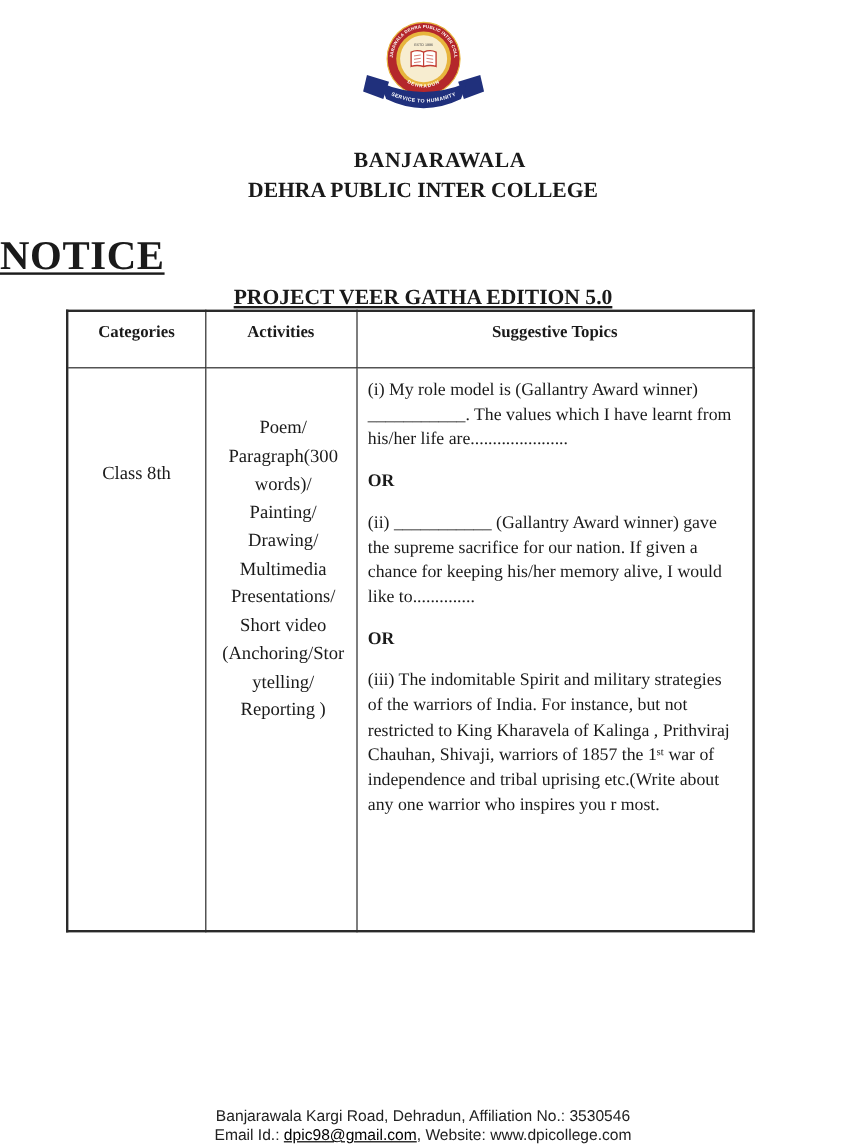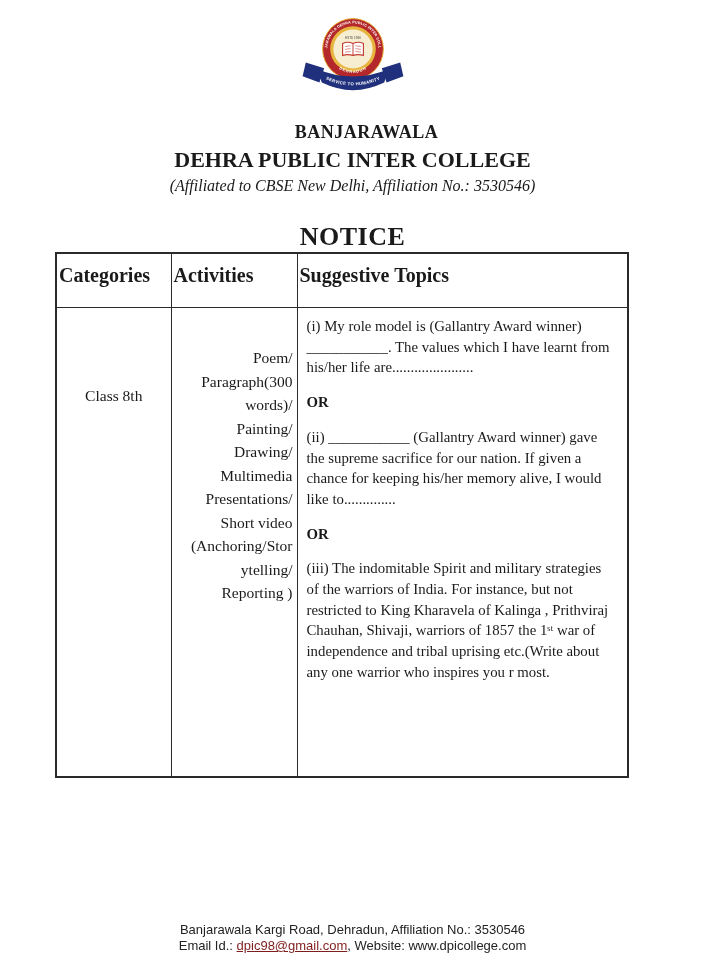--- a/index.html
+++ b/index.html
@@ -11,27 +11,27 @@
     color:#1a1a1a;
     font-family:"Liberation Serif", serif;
     overflow:hidden;
   }
   
   .logo-wrap{padding-top:13px;text-align:center;}
   .logo-wrap svg{width:104px;height:88px;}
   
   .hdr{text-align:center;margin-top:16px;line-height:1.25;}
   .hdr-line1{font-size:18px;font-weight:bold;letter-spacing:.5px;margin-left:28px;}
-  .hdr-line2{font-size:22px;font-weight:bold;margin-top:2px;}
+  .hdr-line2{font-size:18px;font-weight:bold;margin-top:2px;}
   .hdr-line3{font-size:16px;font-style:italic;margin-top:3px;}
   
   .notice-title{
-    text-align:center;margin-top:26px;
-    font-size:26px;font-weight:bold;letter-spacing:.5px;
-    text-decoration-thickness:2px;text-underline-offset:3px;
+    text-align:left;margin-top:26px;
+    font-size:34px;font-weight:bold;letter-spacing:.5px;
+    text-decoration:underline;text-decoration-thickness:2px;text-underline-offset:3px;
   }
   .notice-subtitle{
     text-align:center;margin-top:4px;
     font-size:18px;font-weight:bold;
     text-decoration:underline;text-decoration-thickness:1.5px;text-underline-offset:2px;
   }
   .notice-body{
     margin:5px 58px 0 60px;
     font-size:15.5px;line-height:1.33;
     text-align:left;
@@ -45,50 +45,50 @@
   table.cat{
     border-collapse:collapse;
     margin-left:55px;
     width:572px;
     table-layout:fixed;
   }
   table.cat th,table.cat td{border:1.6px solid #2a2a2a;}
   table.cat{border:2px solid #2a2a2a;}
   col.c1{width:115px;} col.c2{width:126px;} col.c3{width:331px;}
   th.hcell{
-    font-size:20px;font-weight:bold;
-    padding:10px 2px 20px 2px;text-align:left;vertical-align:top;
+    font-size:14px;font-weight:bold;
+    padding:10px 2px 20px 2px;text-align:center;vertical-align:top;
   }
   td.cell-cat{
     vertical-align:top;text-align:center;
     font-size:15.5px;padding-top:79px;
     height:388px;
   }
   td.cell-act{
-    vertical-align:top;text-align:right;
+    vertical-align:top;text-align:center;
     font-size:15.5px;line-height:1.52;
     padding:38px 4px 4px 8px;
     white-space:pre-line;
   }
   td.cell-top{
     vertical-align:top;text-align:left;
     font-size:14.8px;line-height:1.40;
     padding:8px 8px 4px 9px;
     border-radius:26px;
   }
   .topic-block{white-space:pre-line;margin-bottom:14px;}
   .topic-or{font-weight:bold;margin-bottom:14px;}
   
   .footer{
     position:absolute;left:0;right:0;bottom:1px;
     text-align:center;
     font-family:"Liberation Sans", sans-serif;
     font-size:13px;line-height:1.22;color:#222;
   }
-  .footer a{color:#7f1d1d;text-decoration:underline;}
+  .footer a{color:#000000;text-decoration:underline;}
 </style>
 </head>
 <body>
 
 <div class="page">
 
   <div class="logo-wrap">
     <svg viewBox="0 0 130 110">
       <defs>
         <path id="arcTop" d="M 33,45 A 32,32 0 0 1 97,45"></path>
@@ -125,24 +125,24 @@
       <path d="M20,70 Q65,89 110,70 L104,87 Q65,106 26,87 Z" fill="#20307c"></path>
       <text font-size="5.4" font-weight="bold" fill="#ffffff" letter-spacing="0.4" font-family="Liberation Sans, sans-serif">
         <textPath href="#arcRibbon" startOffset="50%" text-anchor="middle">SERVICE TO HUMANITY</textPath>
       </text>
     </svg>
   </div>
 
   <div class="hdr">
     <div class="hdr-line1">BANJARAWALA</div>
     <div class="hdr-line2">DEHRA PUBLIC INTER COLLEGE</div>
-    <div class="hdr-line3">(Affiliated to CBSE New Delhi, Affiliation No.: 3530546)</div>
   </div>
 
   <div class="notice-title">NOTICE</div>
+  <div class="notice-subtitle">PROJECT VEER GATHA EDITION 5.0</div>
 
 
   <table class="cat">
     <colgroup>
         <col class="c1">
         <col class="c2">
         <col class="c3">
       </colgroup>
     <thead>
       <tr>

